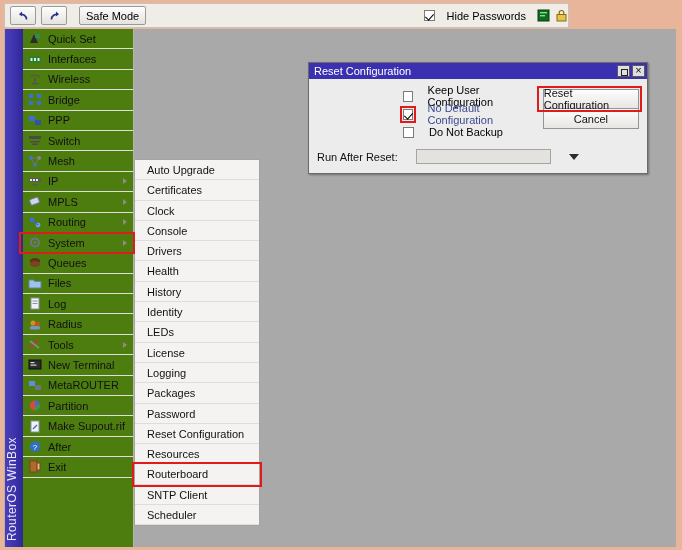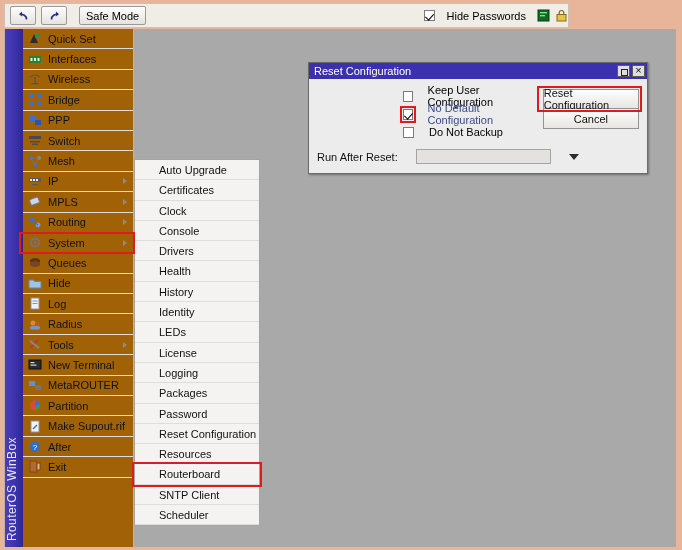--- a/index.html
+++ b/index.html
@@ -107,21 +107,21 @@
     transform: rotate(180deg);
     white-space: nowrap;
     text-align: left;
   }
 
   
   #sidebar {
     position: absolute;
     left: 18px; top: 0;
     width: 111px; height: 518px;
-    background: #a16207;
+    background: #4d7c0f;
     border-right: 1px solid #b7b4ae;
     box-sizing: border-box;
   }
   .side-item {
     height: 20.4px;
     display: flex;
     align-items: center;
     padding-left: 5px;
     border-bottom: 1px solid #e0dedb;
     box-sizing: border-box;
@@ -162,21 +162,21 @@
     left: 129px; top: 130px;
     width: 126px;
     background: #f4f3f1;
     border: 1px solid #a7a4a0;
     box-sizing: border-box;
     z-index: 20;
   }
   .sub-item {
     height: 20.3px;
     line-height: 20.3px;
-    padding-left: 24px;
+    padding-left: 12px;
     border-bottom: 1px solid #dfdddb;
     box-sizing: border-box;
     font-size: 11px;
     color: #111;
     white-space: nowrap;
     cursor: pointer;
   }
 
   
   #dialog {
@@ -461,21 +461,21 @@
             </svg>
           </span>
           <span class="s-lbl">Queues</span>
         </div>
         <div class="side-item">
           <span class="s-ico">
             <svg width="14" height="13" viewBox="0 0 14 13">
               <path d="M1 3 H5.5 L6.8 4.4 H13 V11 H1 Z" fill="#9fc4e8" stroke="#5f84ad"></path>
             </svg>
           </span>
-          <span class="s-lbl">Hide</span>
+          <span class="s-lbl">Files</span>
         </div>
         <div class="side-item">
           <span class="s-ico">
             <svg width="14" height="13" viewBox="0 0 14 13">
               <rect x="3" y="1" width="8" height="11" fill="#eef2f7" stroke="#8a94a3"></rect>
               <rect x="4.5" y="3.5" width="5" height="1" fill="#8a94a3"></rect>
               <rect x="4.5" y="6" width="5" height="1" fill="#8a94a3"></rect>
             </svg>
           </span>
           <span class="s-lbl">Log</span>

